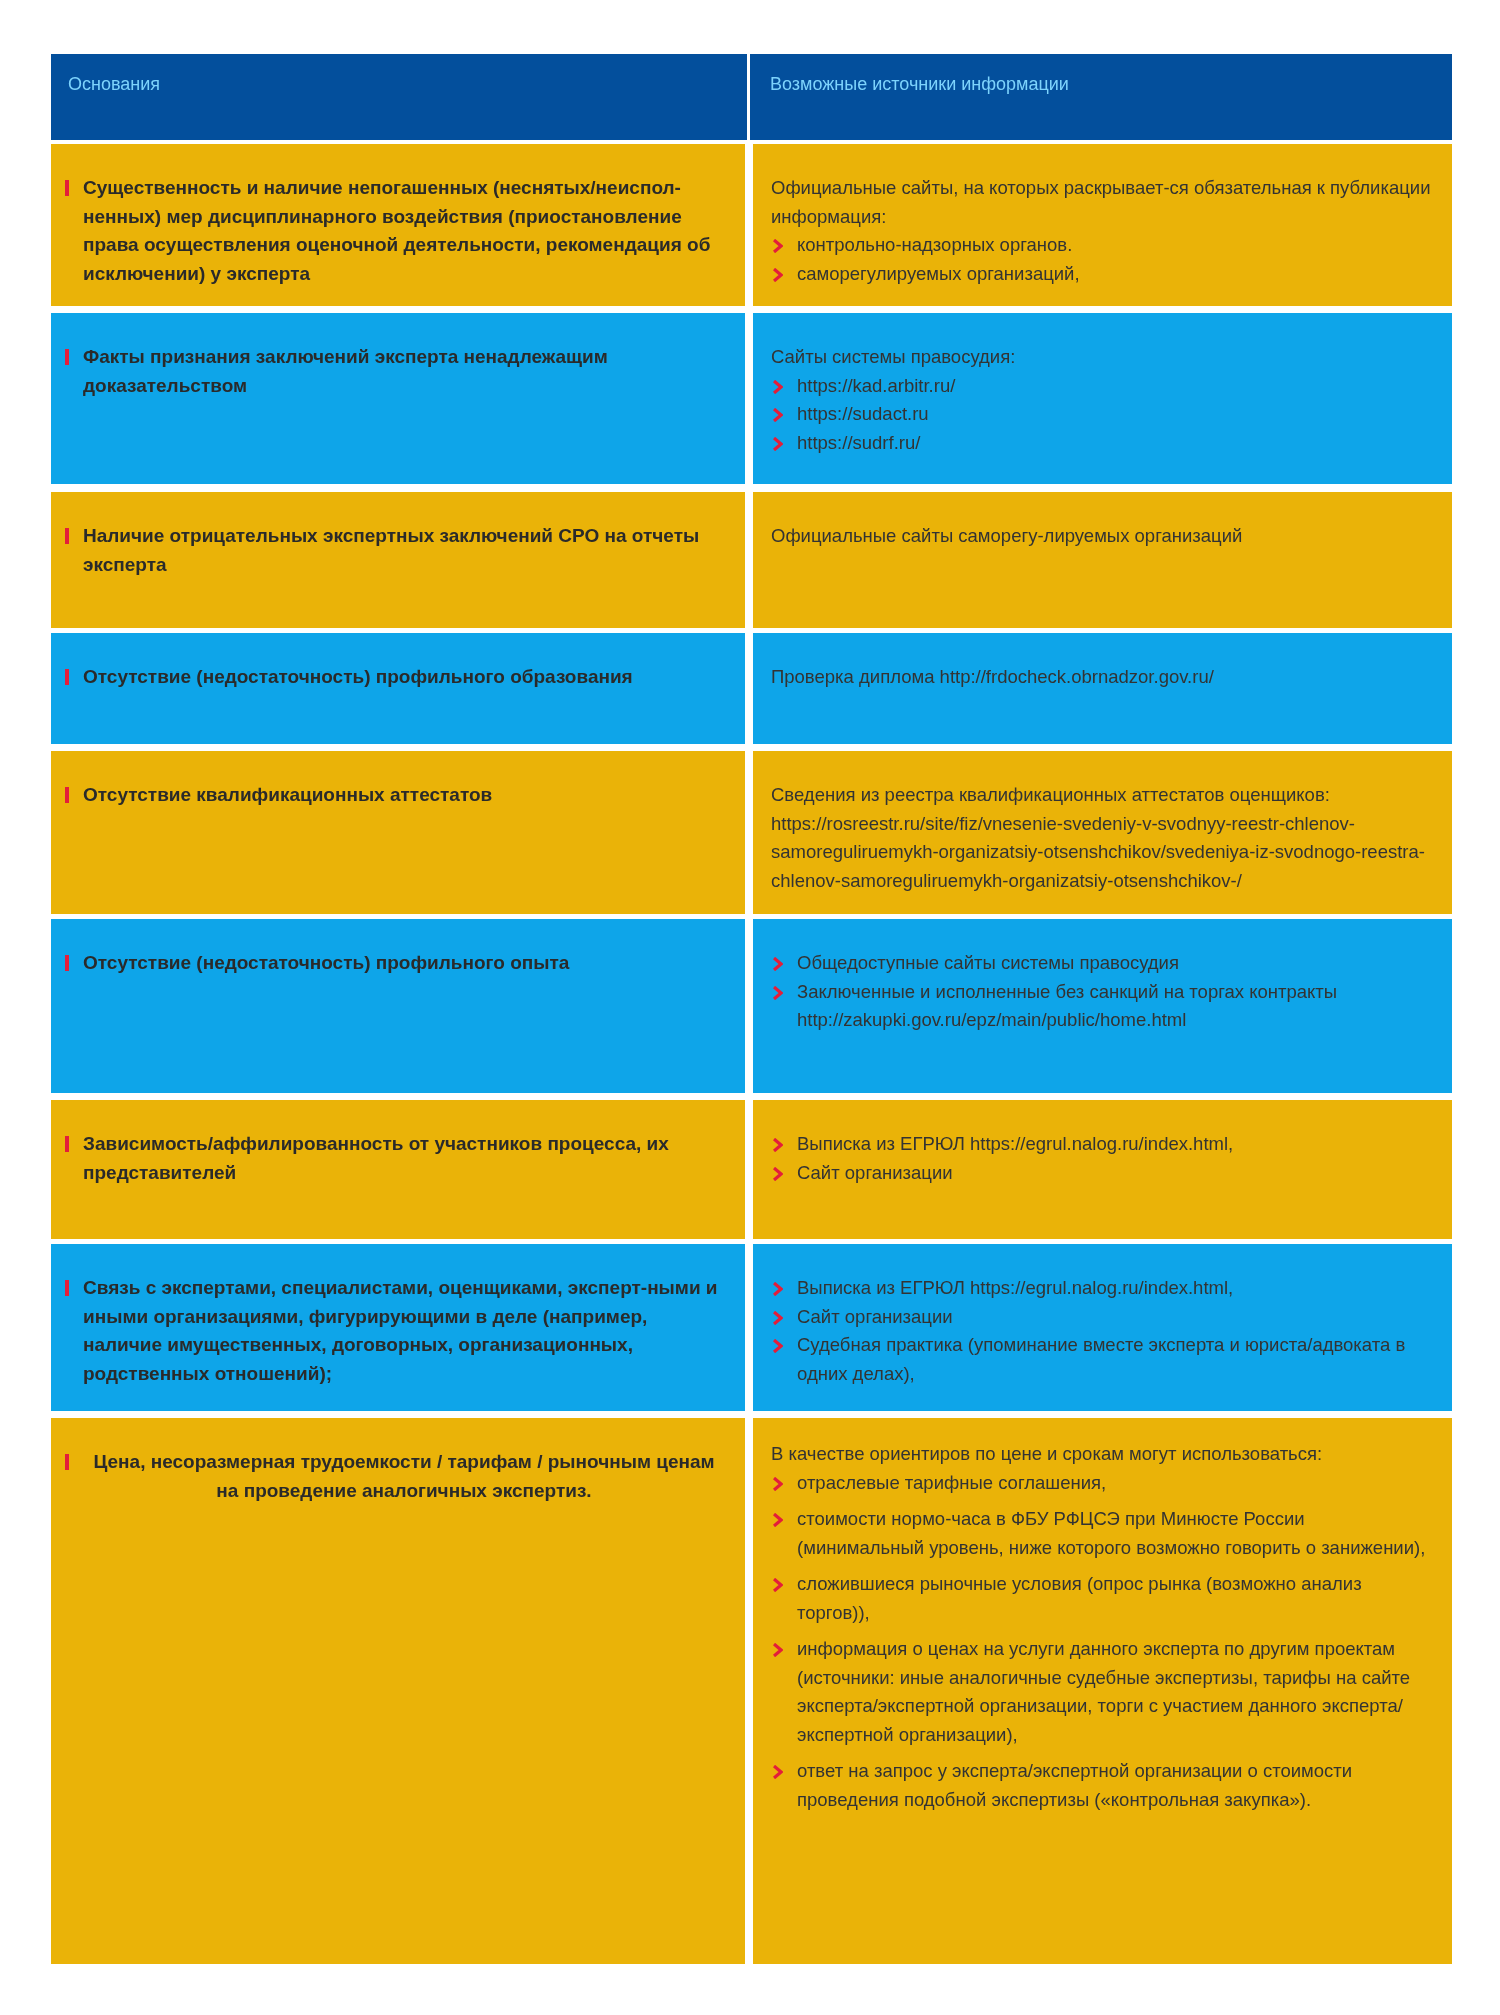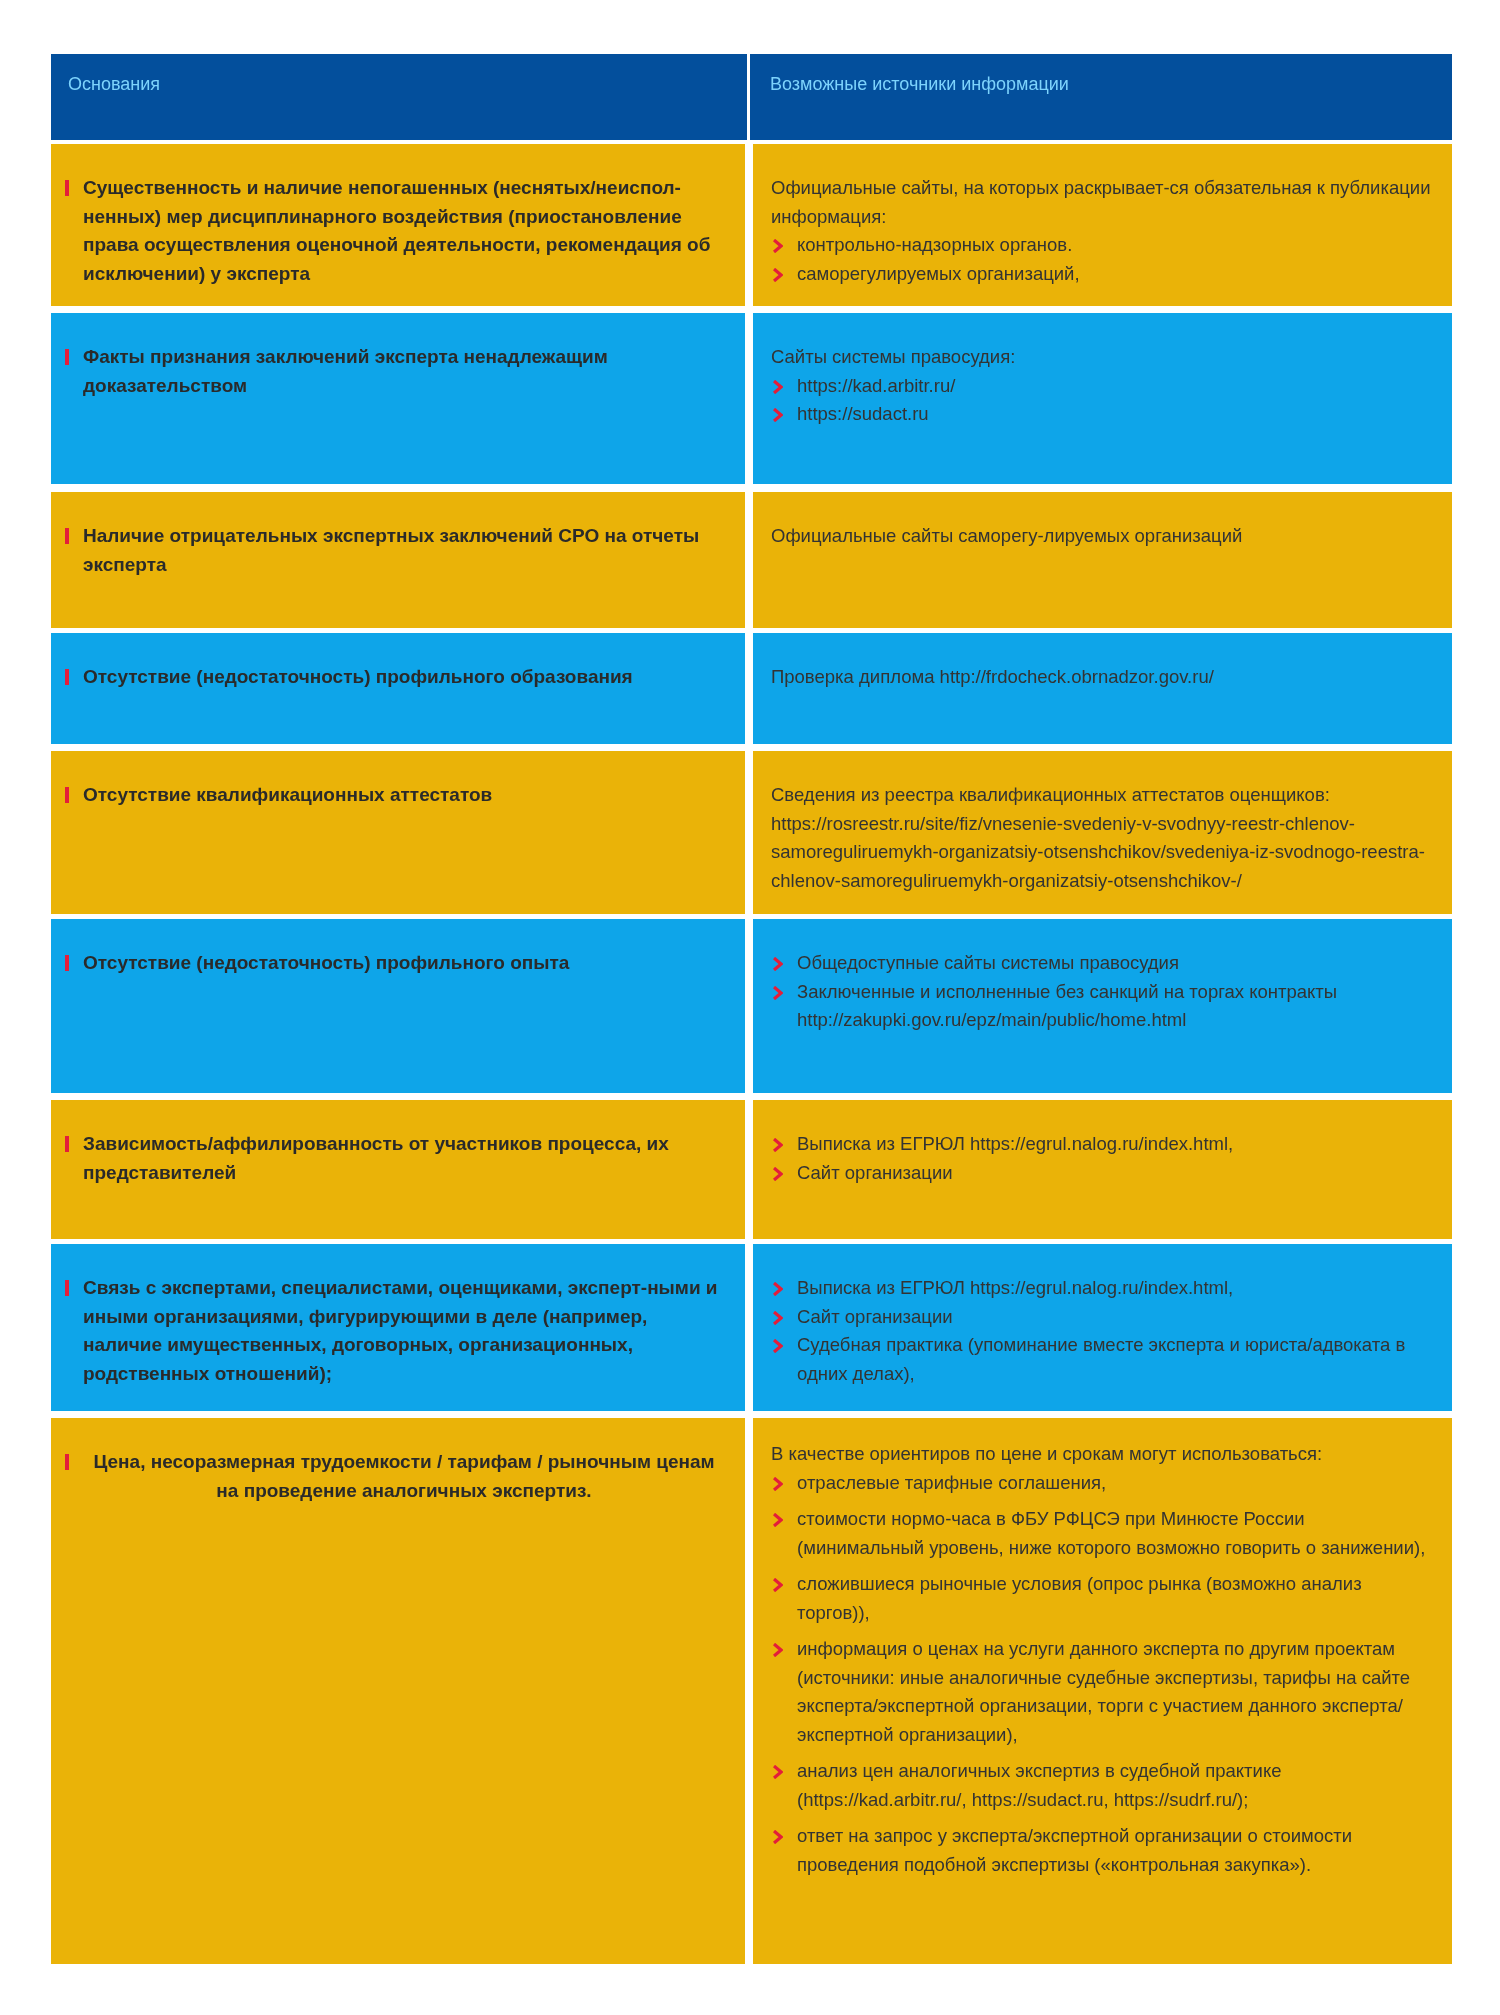--- a/index.html
+++ b/index.html
@@ -70,20 +70,25 @@
             <li><span class="chev">
                 <svg width="10" height="14" viewBox="0 0 10 14">
                   <path d="M1 1 L8 7 L1 13" fill="none" stroke="#e31e3a" stroke-width="3.2" stroke-linejoin="miter"></path>
                 </svg>
               </span><span>https://kad.arbitr.ru/</span></li>
             <li><span class="chev">
                 <svg width="10" height="14" viewBox="0 0 10 14">
                   <path d="M1 1 L8 7 L1 13" fill="none" stroke="#e31e3a" stroke-width="3.2" stroke-linejoin="miter"></path>
                 </svg>
               </span><span>https://sudact.ru</span></li>
+            <li><span class="chev">
+                <svg width="10" height="14" viewBox="0 0 10 14">
+                  <path d="M1 1 L8 7 L1 13" fill="none" stroke="#e31e3a" stroke-width="3.2" stroke-linejoin="miter"></path>
+                </svg>
+              </span><span>https://sudrf.ru/</span></li>
           </ul>
     </div>
   </div>
 
   <div class="cell left odd" style="top: 438px; height: 136px;">
     <div class="basis">
       <span class="bar"></span>
       <span class="bt">Наличие отрицательных экспертных заключений СРО на отчеты эксперта</span>
     </div>
   </div>
@@ -224,23 +229,18 @@
               </span><span>сложившиеся рыночные условия (опрос рынка (возможно анализ торгов)),</span></li>
             <li class="sp"><span class="chev">
                 <svg width="10" height="14" viewBox="0 0 10 14">
                   <path d="M1 1 L8 7 L1 13" fill="none" stroke="#e31e3a" stroke-width="3.2" stroke-linejoin="miter"></path>
                 </svg>
               </span><span>информация о ценах на услуги данного эксперта по другим проектам (источники: иные аналогичные судебные экспертизы, тарифы на сайте эксперта/экспертной организации, торги с участием данного эксперта/экспертной организации),</span></li>
             <li class="sp"><span class="chev">
                 <svg width="10" height="14" viewBox="0 0 10 14">
                   <path d="M1 1 L8 7 L1 13" fill="none" stroke="#e31e3a" stroke-width="3.2" stroke-linejoin="miter"></path>
                 </svg>
-              </span><span>анализ цен аналогичных экспертиз в судебной практике (https://kad.arbitr.ru/, https://sudact.ru, https://sudrf.ru/);</span></li>
-            <li class="sp"><span class="chev">
-                <svg width="10" height="14" viewBox="0 0 10 14">
-                  <path d="M1 1 L8 7 L1 13" fill="none" stroke="#e31e3a" stroke-width="3.2" stroke-linejoin="miter"></path>
-                </svg>
               </span><span>ответ на запрос у эксперта/экспертной организации о стоимости проведения подобной экспертизы («контрольная закупка»).</span></li>
           </ul>
     </div>
   </div>
 </div>
 </div>
 
 </body></html>

